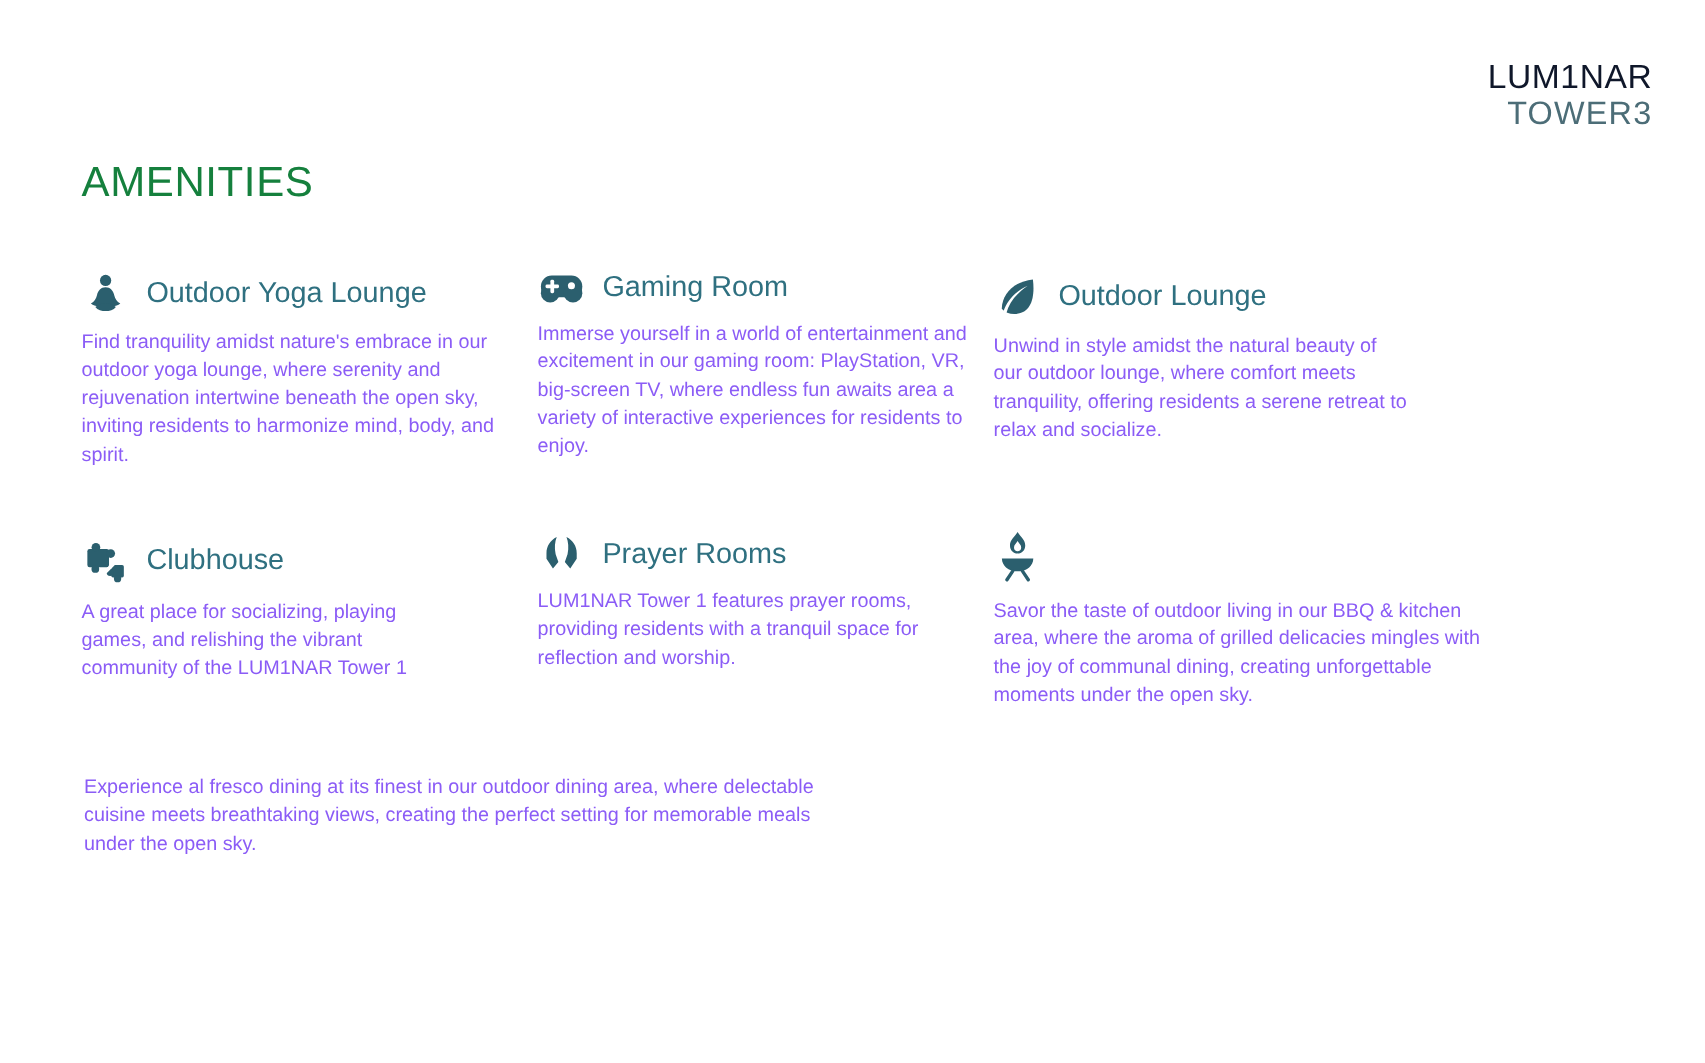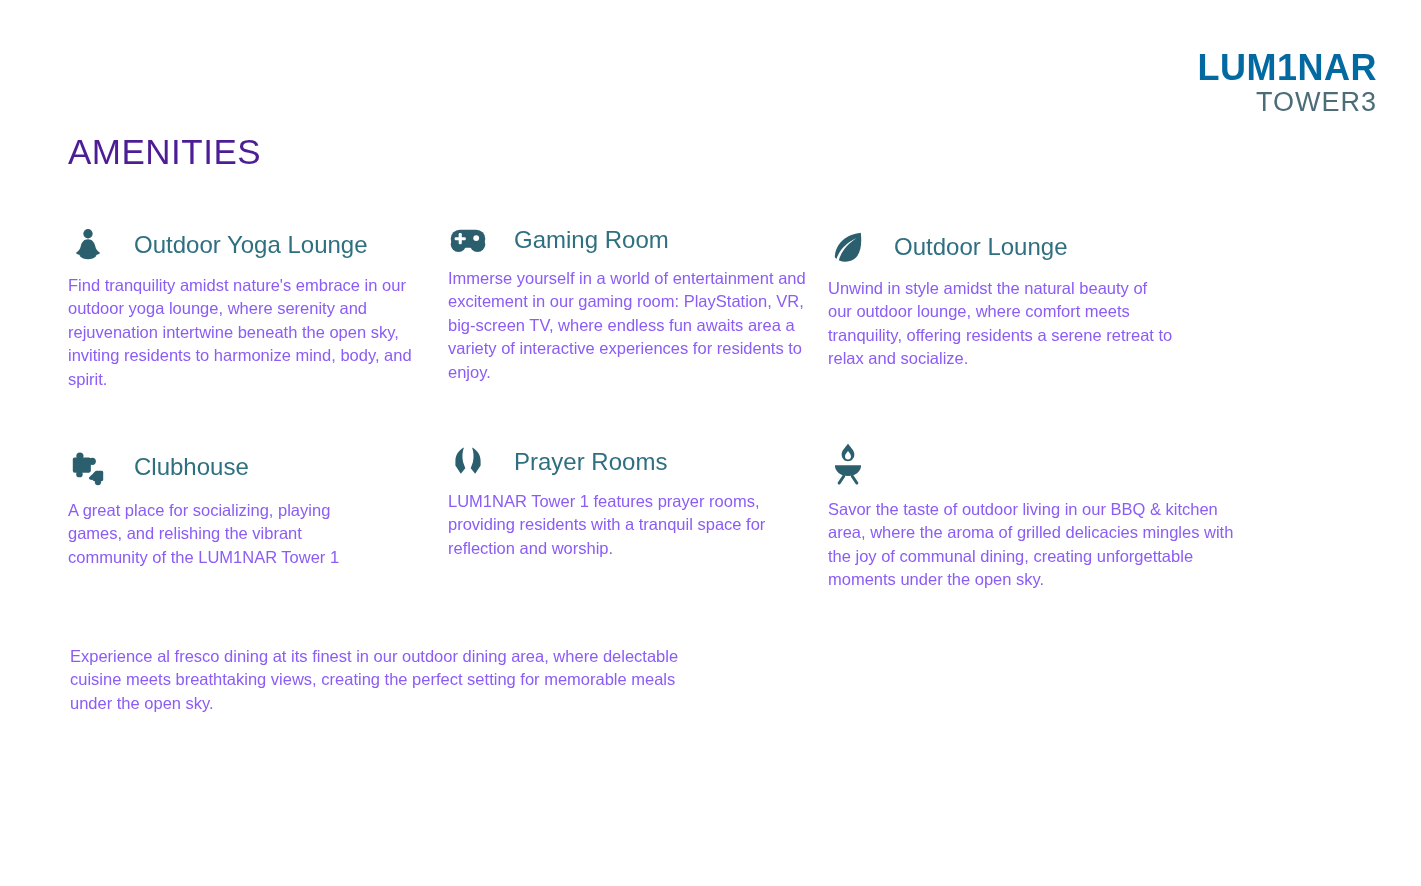--- a/index.html
+++ b/index.html
@@ -10,48 +10,48 @@
     font-family: "Liberation Sans", sans-serif;
     position: relative;
     overflow: hidden;
   }
   .logo {
     position: absolute;
     top: 50px; right: 44px;
     text-align: right;
   }
   .logo-name {
-    font-size: 36px;
-    font-weight: 700;
-    color: #0369a1;
+    font-size: 28px;
+    font-weight: 400;
+    color: #0f172a;
     line-height: 1;
     letter-spacing: 0.5px;
   }
   .logo-sub {
     font-size: 27px;
     font-weight: 400;
     color: #4c6d77;
     line-height: 1;
     letter-spacing: 1px;
     margin-top: 3px;
   }
   .page-title {
     position: absolute;
     left: 68px; top: 132px;
     margin: 0;
     font-size: 35px;
     font-weight: 400;
     letter-spacing: 0.5px;
-    color: #4c1d95;
+    color: #15803d;
   }
   .amenity { position: absolute; }
   .amenity-header {
     display: flex;
     align-items: center;
-    gap: 26px;
+    gap: 14px;
   }
   .icon-wrap {
     flex: 0 0 40px;
     width: 40px;
     display: flex;
     justify-content: center;
     align-items: center;
     color: #2b5f6e;
   }
   .icon-wrap svg { display: block; }

